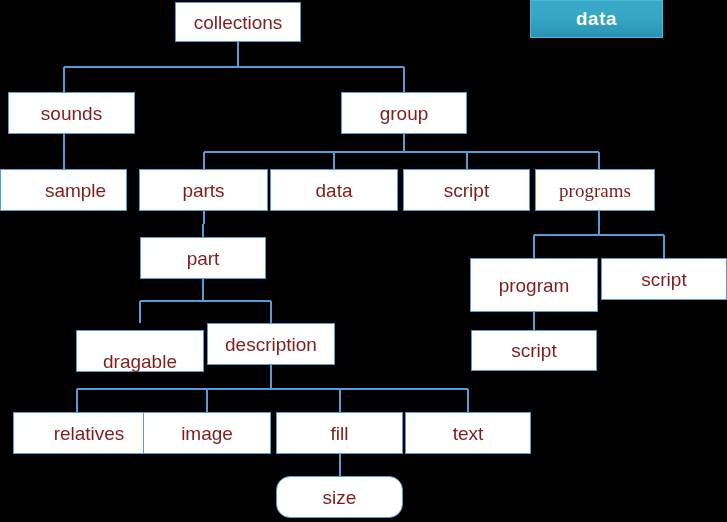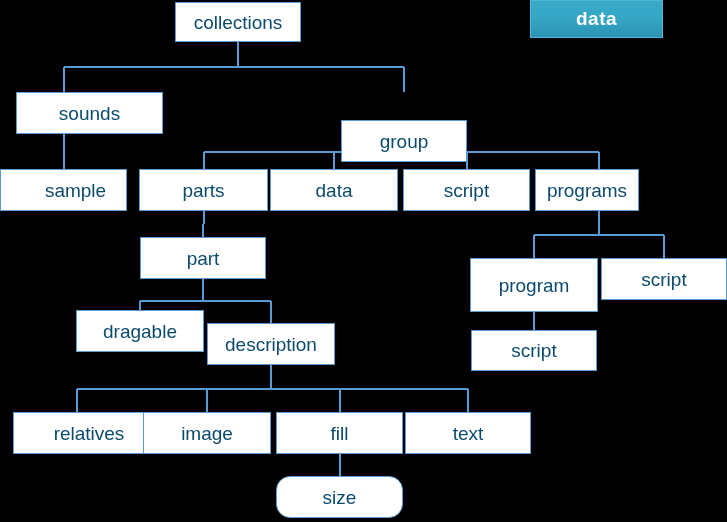--- a/index.html
+++ b/index.html
@@ -24,21 +24,21 @@
     pointer-events: none;
   }
   .node {
     position: absolute;
     box-sizing: border-box;
     background: #ffffff;
     border: 1px solid #5b9bd5;
     display: flex;
     align-items: center;
     justify-content: center;
-    color: #0c4a6e;
+    color: #7f1d1d;
     font-size: 19px;
     font-weight: 400;
     line-height: 1;
     letter-spacing: 0px;
     white-space: nowrap;
   }
   .badge {
     position: absolute;
     box-sizing: border-box;
     display: flex;
@@ -88,51 +88,51 @@
       <line x1="207" y1="389" x2="207" y2="412" stroke="#5b9bd5" stroke-width="2" shape-rendering="crispEdges"></line>
       <line x1="340" y1="389" x2="340" y2="412" stroke="#5b9bd5" stroke-width="2" shape-rendering="crispEdges"></line>
       <line x1="468" y1="389" x2="468" y2="412" stroke="#5b9bd5" stroke-width="2" shape-rendering="crispEdges"></line>
       <line x1="340" y1="454" x2="340" y2="476" stroke="#5b9bd5" stroke-width="2" shape-rendering="crispEdges"></line>
     </svg>
 
   <div id="nodes-layer">
       <div class="node" style="left: 175px; top: 2px; width: 126px; height: 40px;">
         <span>collections</span>
       </div>
-      <div class="node" style="left: 16px; top: 92px; width: 147px; height: 42px;">
+      <div class="node" style="left: 8px; top: 92px; width: 127px; height: 42px;">
         <span>sounds</span>
       </div>
-      <div class="node" style="left: 341px; top: 92px; width: 126px; height: 42px; margin-top: 28px;">
+      <div class="node" style="left: 341px; top: 92px; width: 126px; height: 42px;">
         <span>group</span>
       </div>
       <div class="node" style="left: 0px; top: 169px; width: 127px; height: 42px; padding-left: 24px;">
         <span>sample</span>
       </div>
       <div class="node" style="left: 139px; top: 169px; width: 129px; height: 42px;">
         <span>parts</span>
       </div>
       <div class="node" style="left: 270px; top: 169px; width: 128px; height: 42px;">
         <span>data</span>
       </div>
       <div class="node" style="left: 403px; top: 169px; width: 127px; height: 42px;">
         <span>script</span>
       </div>
-      <div class="node" style="left: 535px; top: 169px; width: 104px; height: 42px;">
+      <div class="node" style="left: 535px; top: 169px; width: 120px; height: 42px; font-family: Liberation Serif, serif;">
         <span>programs</span>
       </div>
       <div class="node" style="left: 140px; top: 237px; width: 126px; height: 42px;">
         <span>part</span>
       </div>
       <div class="node" style="left: 470px; top: 258px; width: 128px; height: 54px;">
         <span>program</span>
       </div>
       <div class="node" style="left: 601px; top: 258px; width: 126px; height: 42px;">
         <span>script</span>
       </div>
-      <div class="node" style="left: 76px; top: 310px; width: 128px; height: 42px;">
+      <div class="node" style="left: 76px; top: 330px; width: 128px; height: 42px; align-items: flex-end;">
         <span>dragable</span>
       </div>
       <div class="node" style="left: 207px; top: 323px; width: 128px; height: 42px;">
         <span>description</span>
       </div>
       <div class="node" style="left: 471px; top: 330px; width: 126px; height: 41px;">
         <span>script</span>
       </div>
       <div class="node" style="left: 13px; top: 412px; width: 152px; height: 42px;">
         <span>relatives</span>

